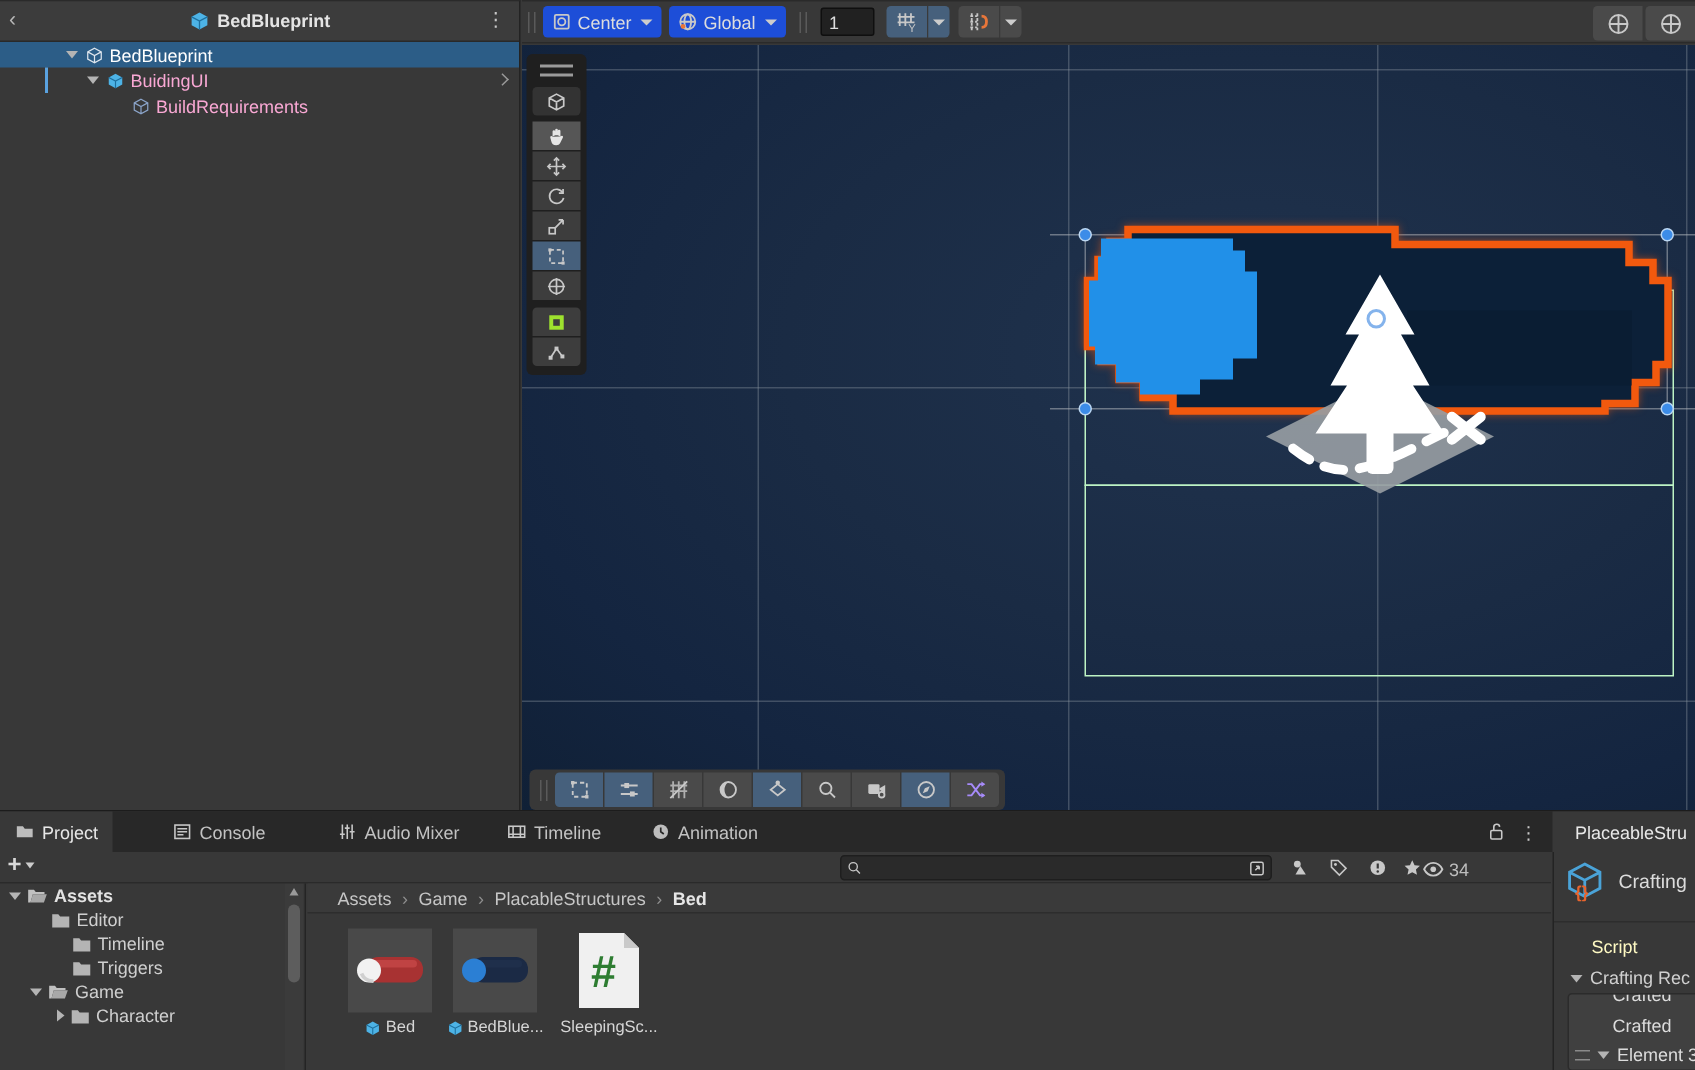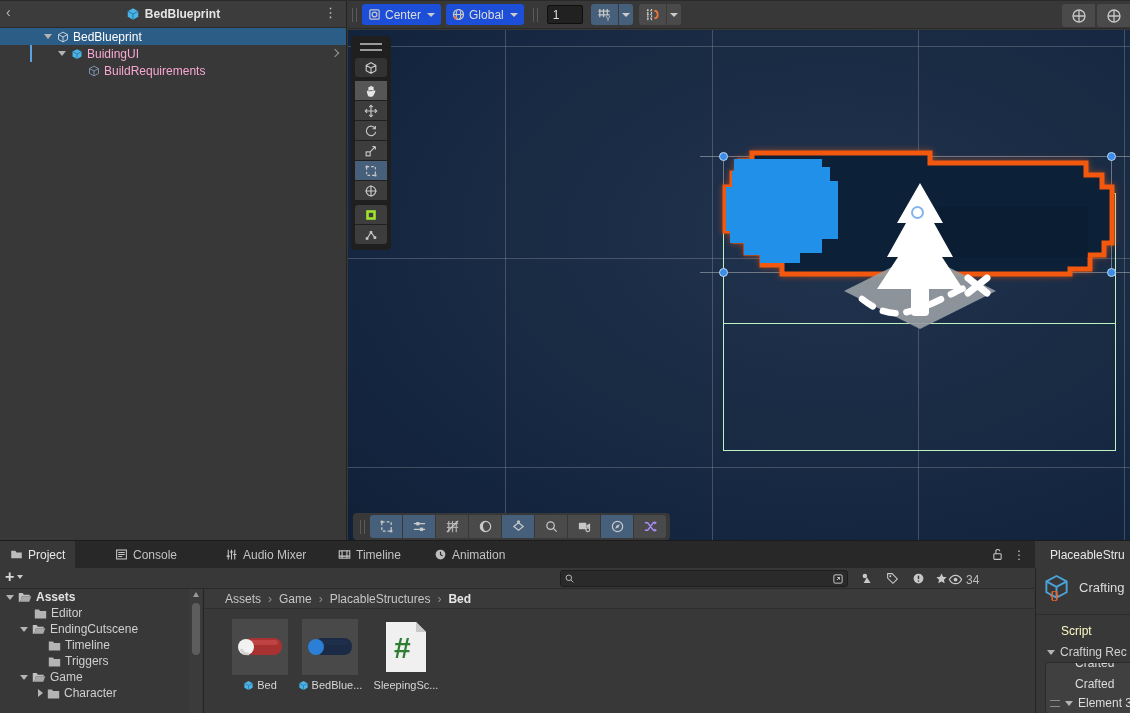--- a/index.html
+++ b/index.html
@@ -509,29 +509,20 @@
       <span class="lbl">Assets</span>
     </div>
     <div class="trow">
       <span style="width:34px"></span>
       <svg width="13" height="11" viewBox="0 0 16 13">
           <path d="M1 1.5h5l1.5 2H15v9H1z" fill="#b4b4b4"></path>
         </svg>
       <span class="lbl">Editor</span>
     </div>
     <div class="trow">
-      <span style="width:20px"></span>
-        <span class="tri down"></span>
-      <svg width="14" height="12" viewBox="0 0 18 14" style="margin-left:4px">
-          <path d="M1 2h5l1.5 2H15v2H5L3 13H1z" fill="#c0c0c0"></path>
-          <path d="M5 6h12l-2.5 7H3z" fill="#a8a8a8"></path>
-        </svg>
-      <span class="lbl">EndingCutscene</span>
-    </div>
-    <div class="trow">
       <span style="width:48px"></span>
       <svg width="13" height="11" viewBox="0 0 16 13">
           <path d="M1 1.5h5l1.5 2H15v9H1z" fill="#b4b4b4"></path>
         </svg>
       <span class="lbl">Timeline</span>
     </div>
     <div class="trow">
       <span style="width:48px"></span>
       <svg width="13" height="11" viewBox="0 0 16 13">
           <path d="M1 1.5h5l1.5 2H15v9H1z" fill="#b4b4b4"></path>

